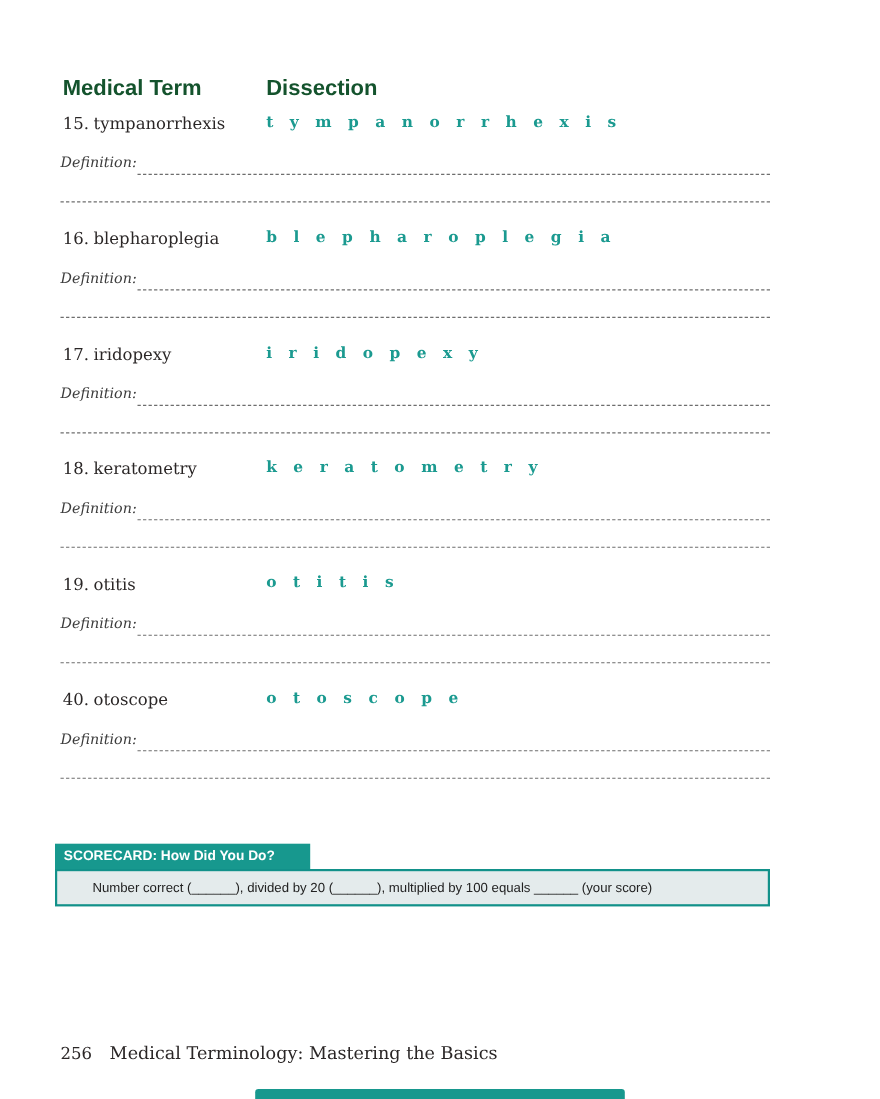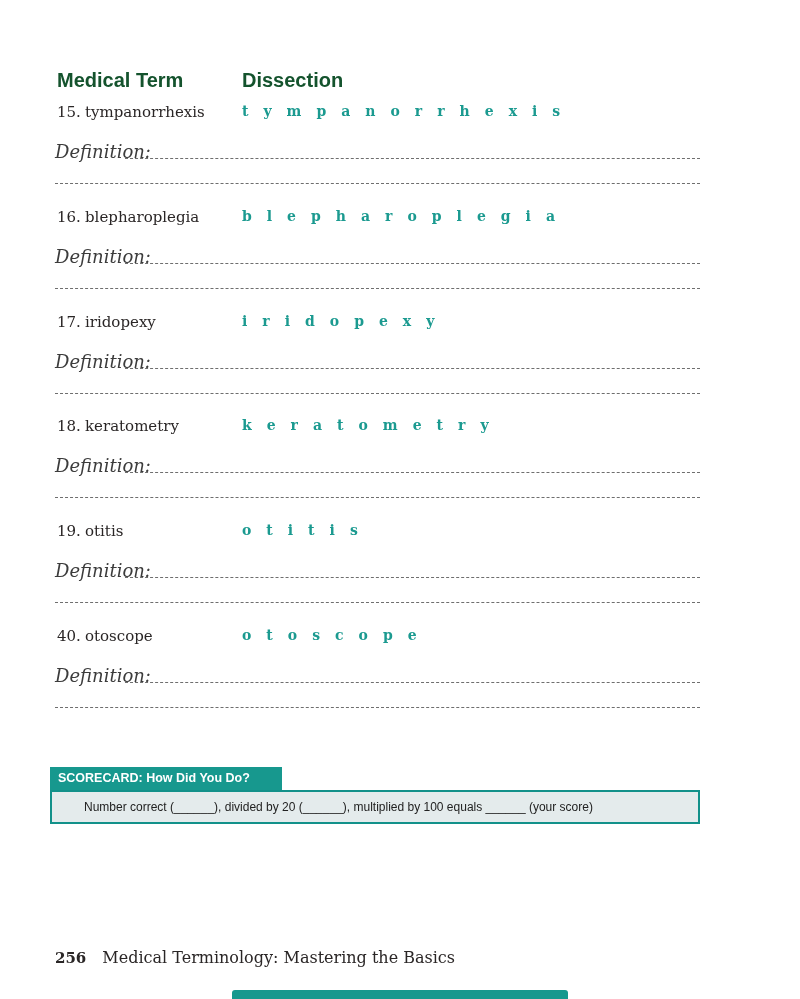--- a/index.html
+++ b/index.html
@@ -32,21 +32,21 @@
   .item-dissection {
     position: absolute; left: 187px; top: 0;
     font-size: 14px; font-weight: bold;
     letter-spacing: 15px;
     color: #1b9a90;
     white-space: nowrap;
   }
   .def-label {
     position: absolute; top: 38px; left: 0;
     font-style: italic;
-    font-size: 18px;
+    font-size: 13px;
     color: #3c3c3c;
   }
   .def-line1 { position: absolute; top: 55px; left: 70px; right: 0; border-top: 1px dashed #6e6e6e; height: 0; }
   .def-line2 { position: absolute; top: 80px; left: 0; right: 0; border-top: 1px dashed #6e6e6e; height: 0; }
 
   
   .scorecard-bar {
     position: absolute;
     top: 767px; left: 50px;
     width: 232px; height: 23px;
@@ -73,21 +73,21 @@
     padding: 8px 0 0 8px;
     font-family: "Liberation Sans", sans-serif;
     font-size: 12px;
     color: #222222;
     white-space: nowrap;
     margin-left: 24px;
   }
 
   
   .footer { position: absolute; top: 948px; left: 55px; font-size: 16px; color: #2a2626; }
-  .footer .page-number { font-weight: bold; font-size: 15px; margin-right: 16px; }
+  .footer .page-number { font-weight: normal; font-size: 15px; margin-right: 16px; }
 
   .page-bottom-bar {
     position: absolute;
     left: 232px; bottom: 0;
     width: 336px; height: 9px;
     background: #17988e;
     border-radius: 3px 3px 0 0;
   }
 </style>
 </head>

